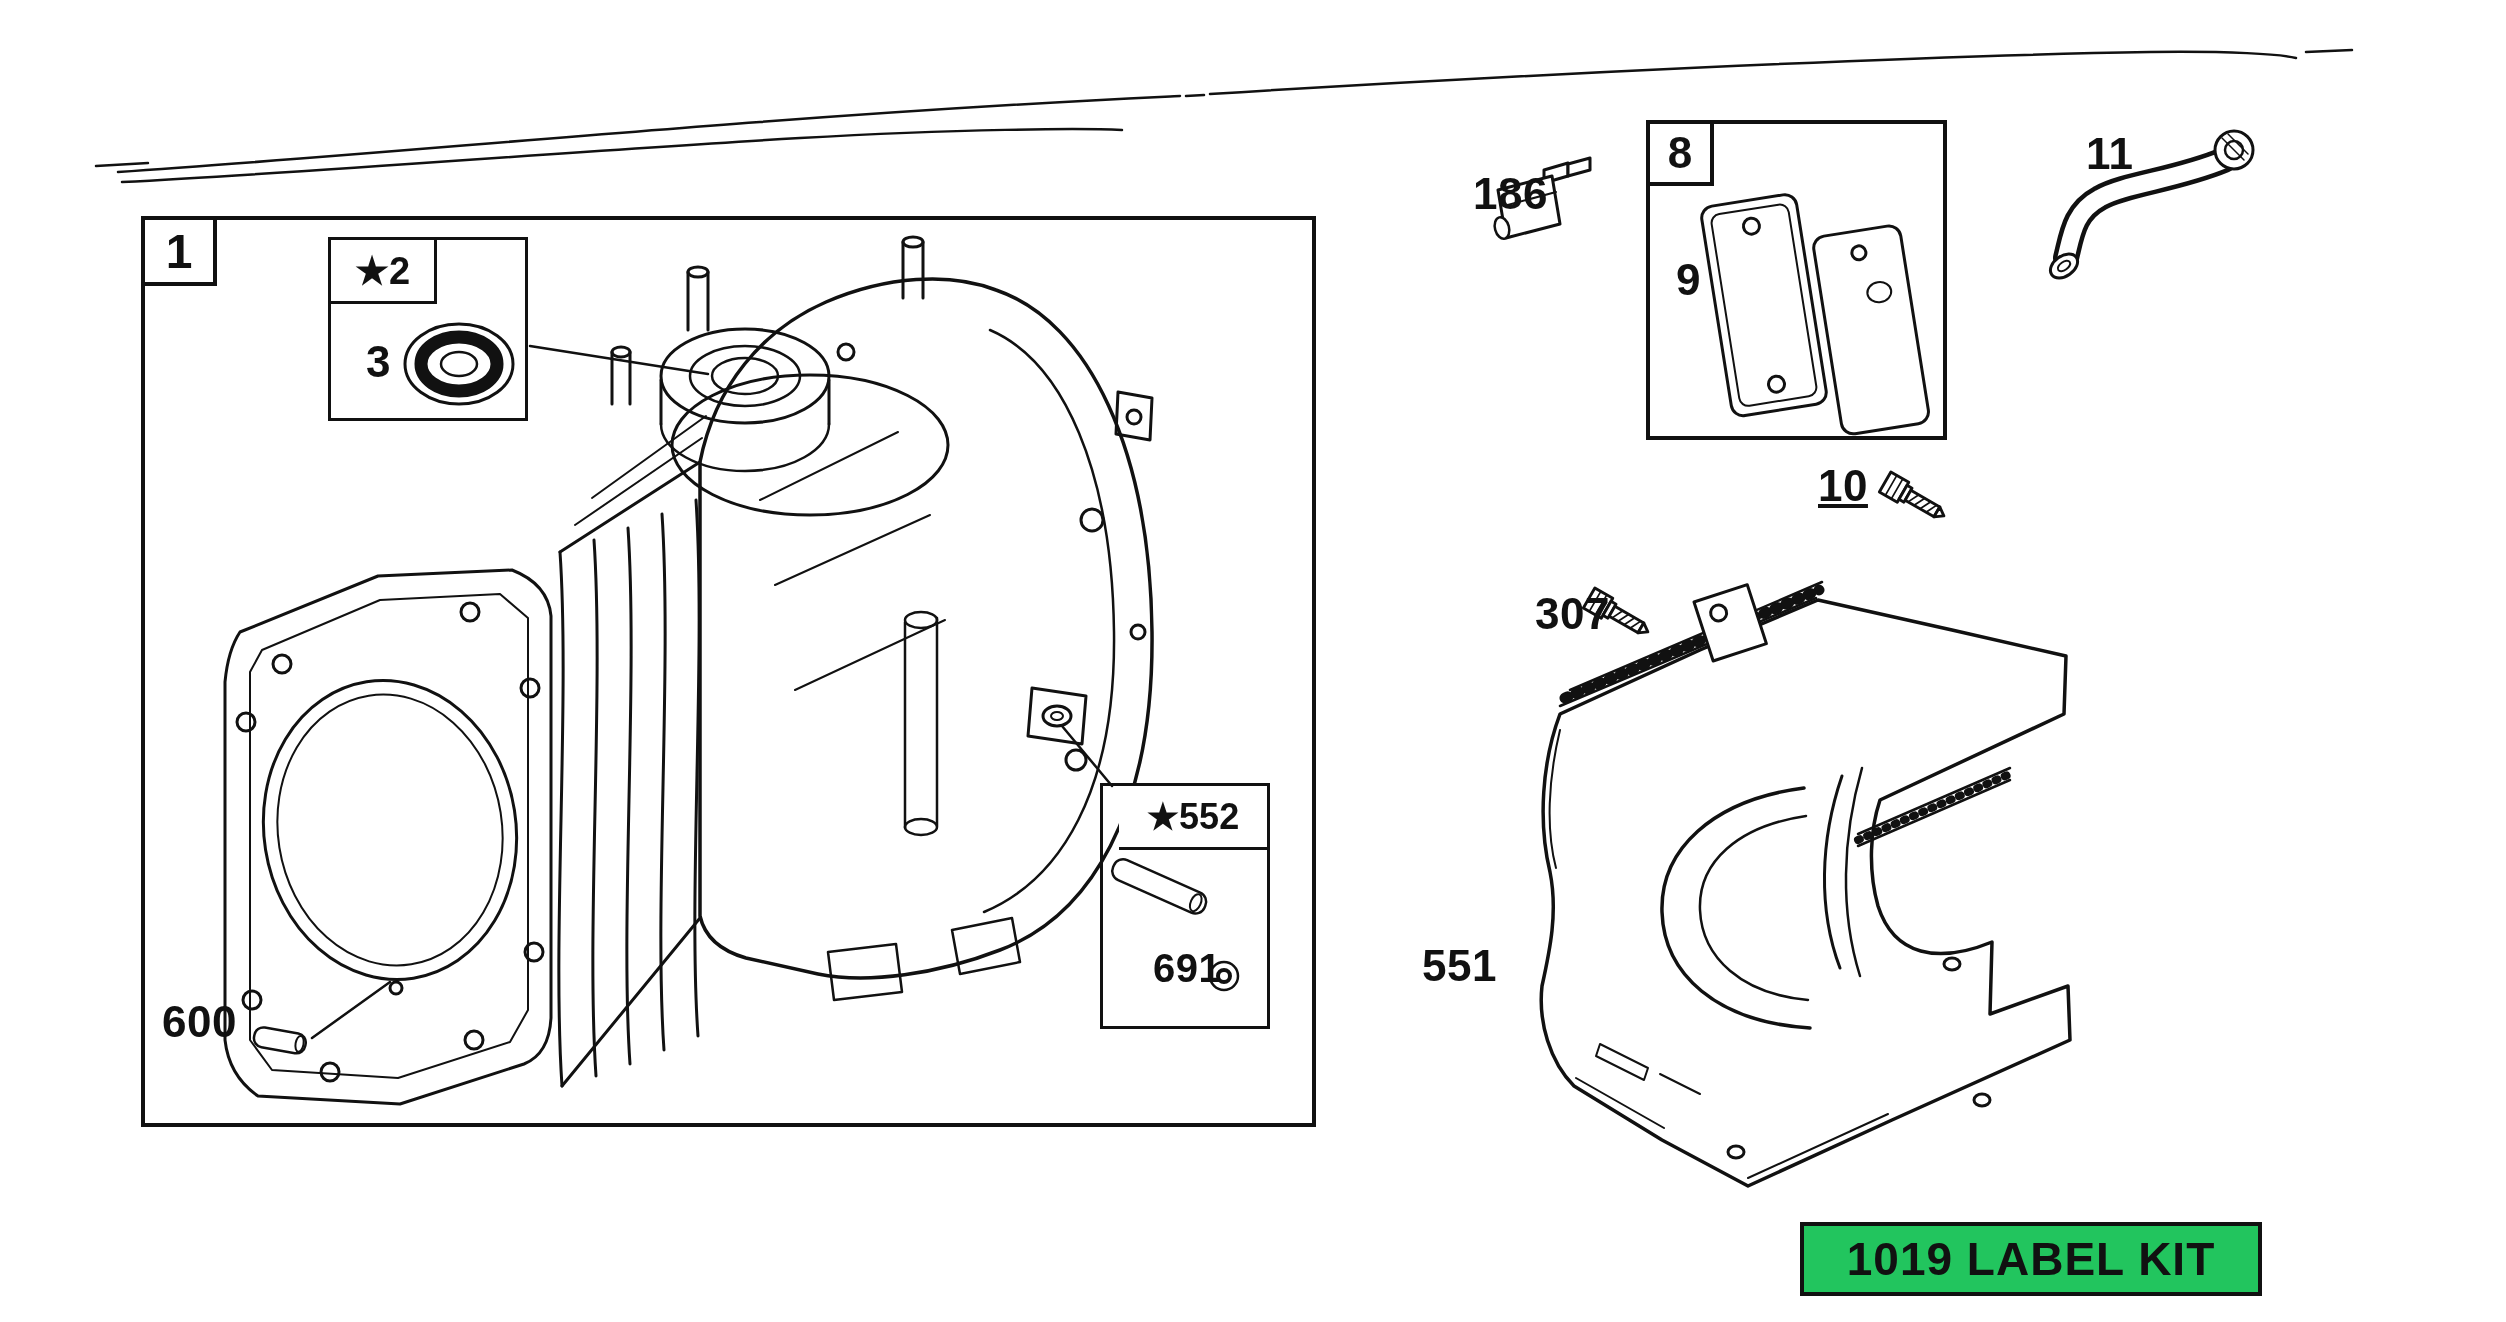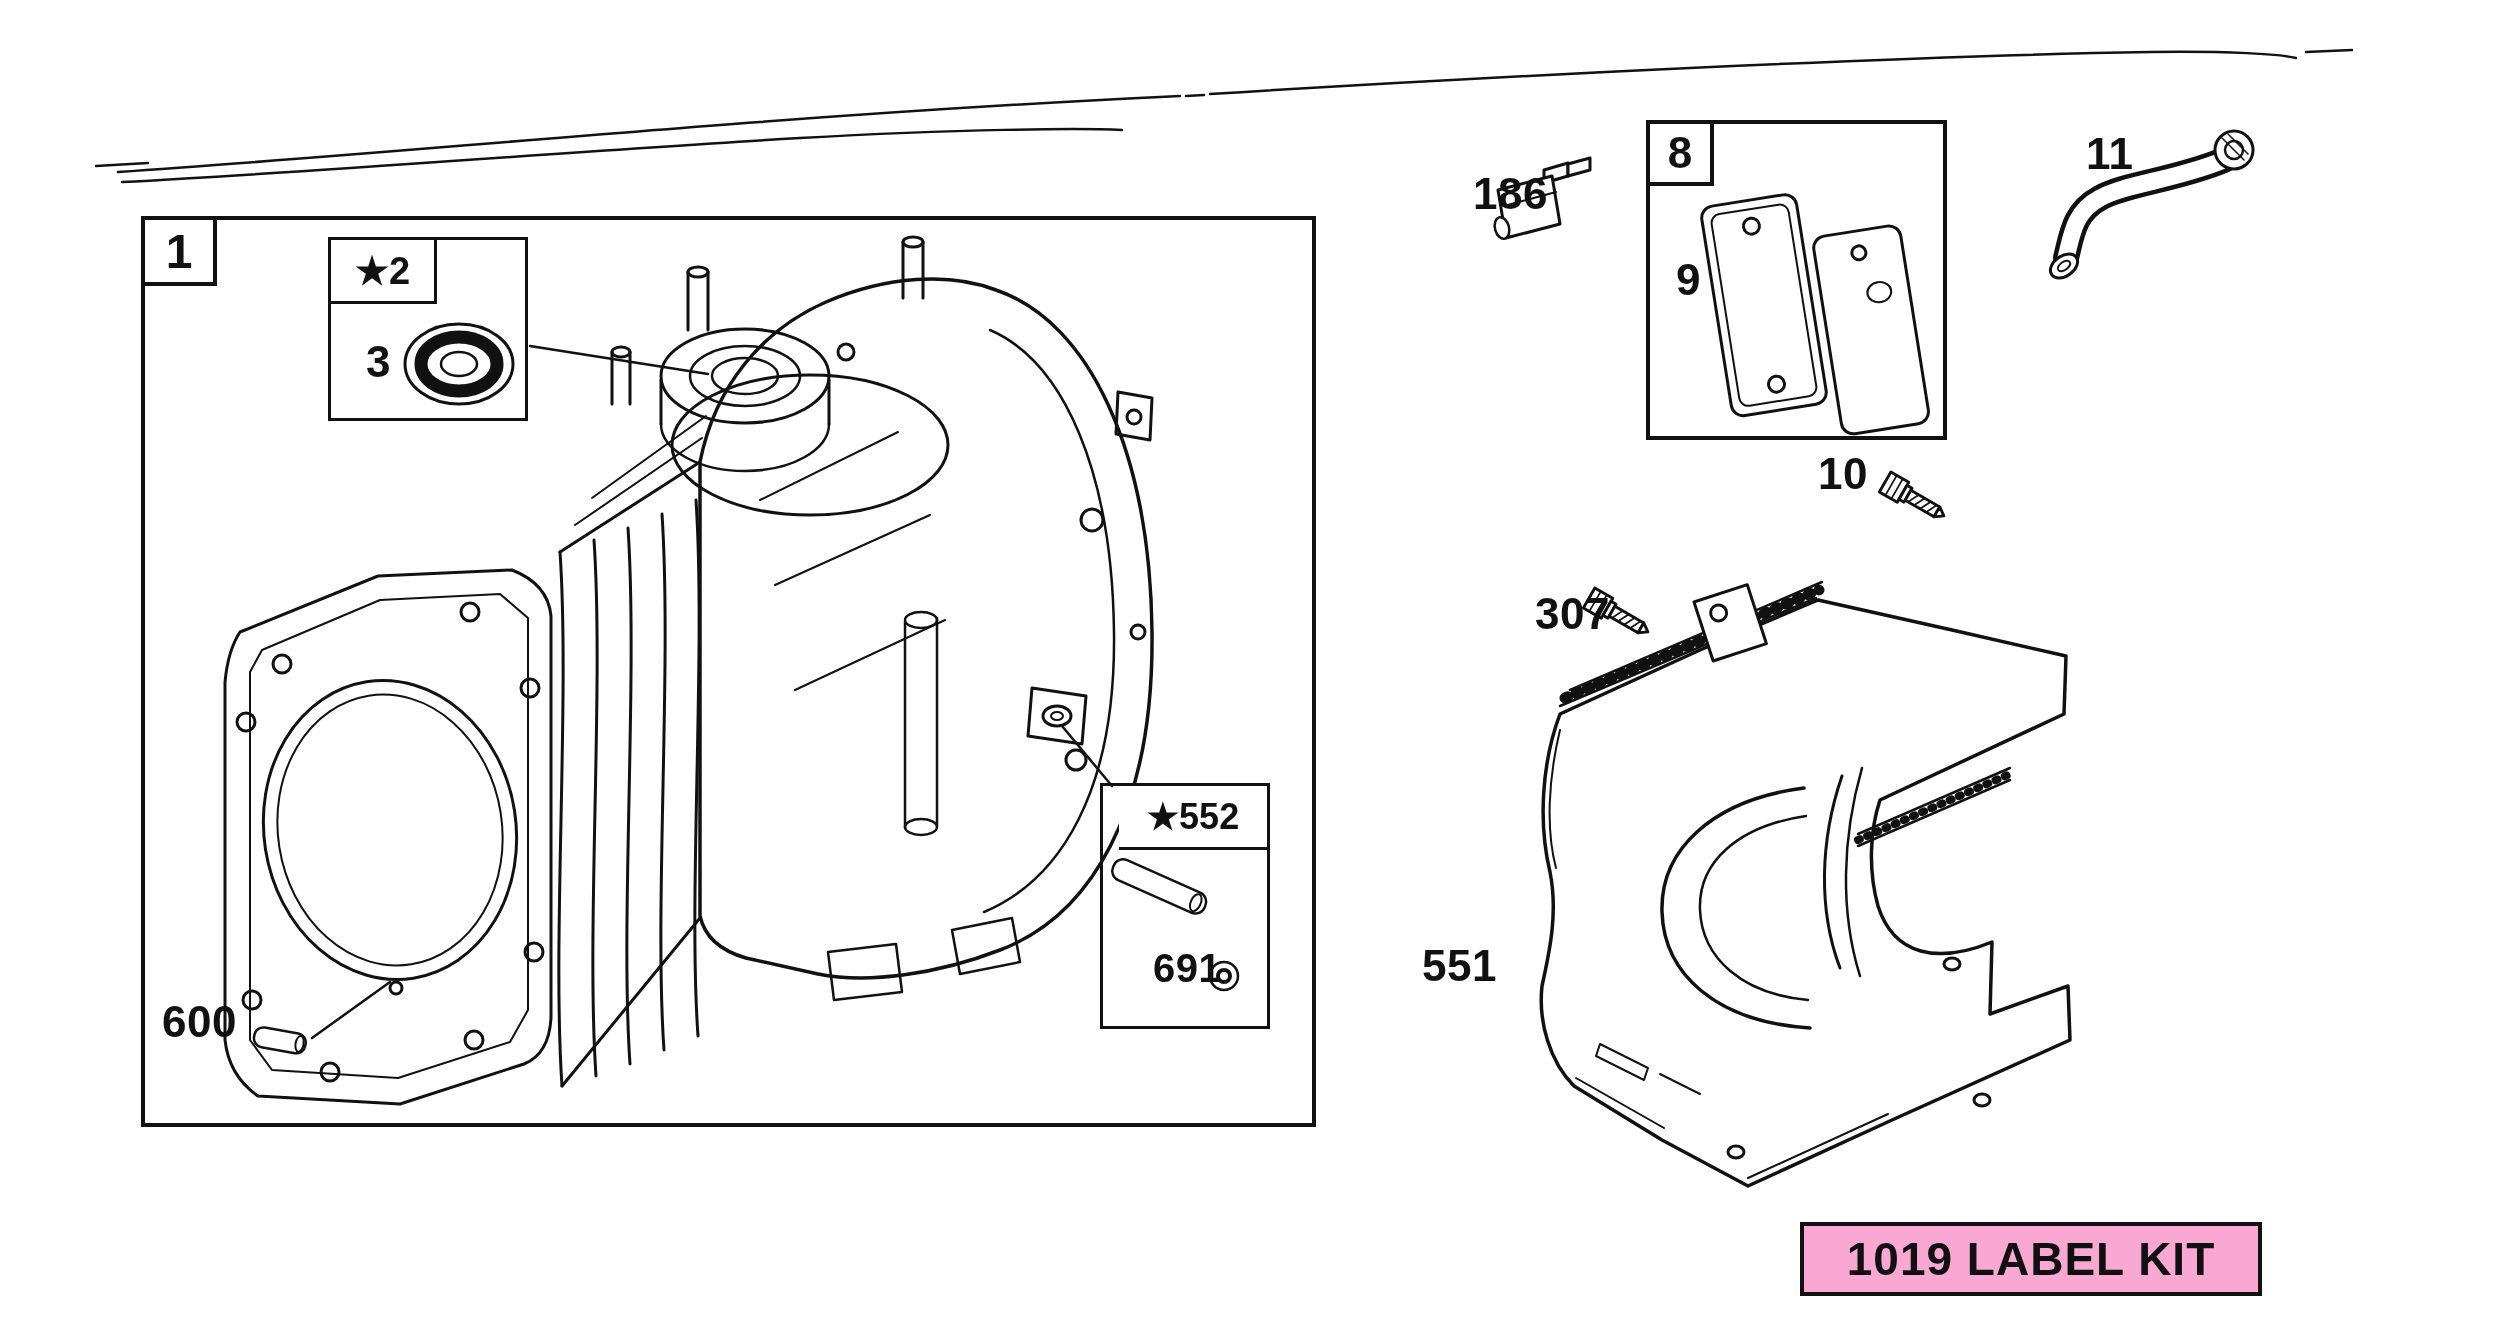--- a/index.html
+++ b/index.html
@@ -29,21 +29,21 @@
     background:#fff; border-bottom:3px solid #111;
     display:flex; align-items:center; justify-content:center;
     font-weight:bold;
     margin-left:16px;
   }
   .lbl {
     position:absolute; font-weight:bold; font-size:44px; line-height:1;
     white-space:nowrap; letter-spacing:0.5px;
   }
   .kitbox {
-    position:absolute; border:4px solid #111; background:#f9a8d4;
+    position:absolute; border:4px solid #111; background:#22c55e;
     display:flex; align-items:center; justify-content:center;
     font-weight:bold; font-size:46px; letter-spacing:1px;
   }
 </style>
 </head>
 <body>
 
 <div class="page">
 
   <svg class="art" viewBox="0 0 2506 1322" fill="none" stroke="#111" stroke-width="3" stroke-linecap="round" stroke-linejoin="round">
@@ -252,19 +252,19 @@
       <span>8</span>
     </div>
   </div>
   <div class="lbl" style="left:1676px; top:258px;">9</div>
 
   <div class="kitbox" style="left:1800px; top:1222px; width:462px; height:74px;">
     <span>1019 LABEL KIT</span>
   </div>
 
   <div class="lbl" style="left:1473px; top:172px;">186</div>
-  <div class="lbl" style="left:1818px; top:452px;">10</div>
+  <div class="lbl" style="left:1818px; top:464px;text-decoration:underline;">10</div>
   <div class="lbl" style="left:2086px; top:132px;text-align:center;">11</div>
   <div class="lbl" style="left:1502px; top:592px;margin-left:33px;">307</div>
   <div class="lbl" style="left:1422px; top:944px;">551</div>
   <div class="lbl" style="left:162px; top:1000px;">600</div>
 
 </div>
 
 </body></html>

